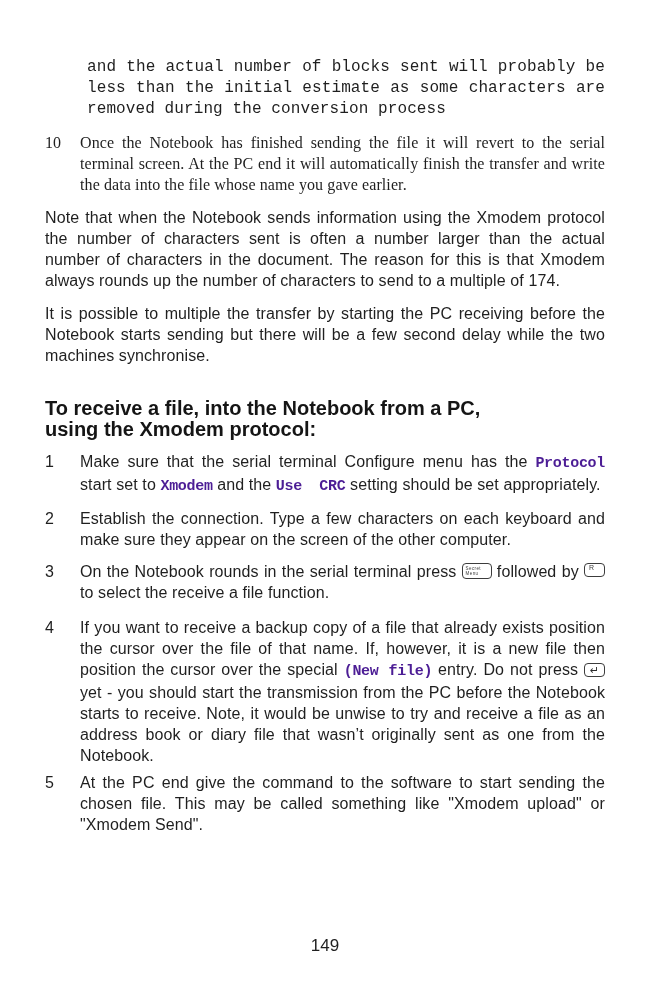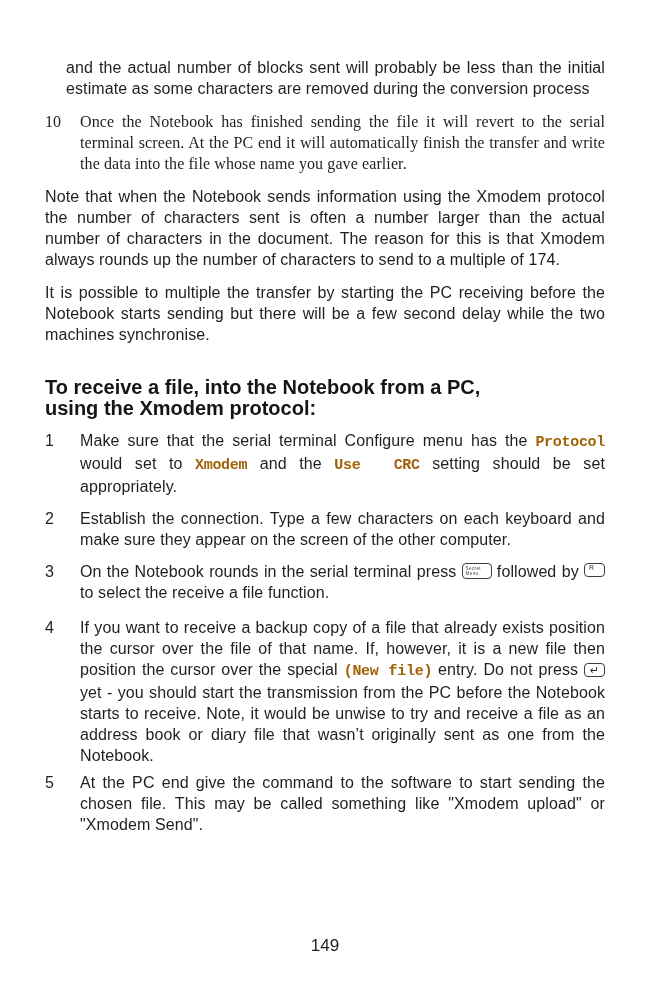--- a/index.html
+++ b/index.html
@@ -7,35 +7,35 @@
     width:650px; height:992px; background:#ffffff; overflow:hidden; position:relative;
     font-family:"Liberation Sans", sans-serif; color:#1f1f1f;
     -webkit-font-smoothing:antialiased;
   }
   .page { position:absolute; inset:0; background:#ffffff; }
   .content {
     position:absolute; left:45px; top:57px; width:560px;
     font-size:16px; line-height:21px; letter-spacing:0.1px;
   }
   .blk { margin:0 0 12px 0; text-align:justify; }
-  .indent { margin-left:21px; }
+  .indent { margin-left:42px;font-family:Liberation Mono, monospace; }
   .li { display:flex; margin-bottom:11px; }
   .li .num { flex:none; width:35px; }
   .li .li-body { flex:1; text-align:justify; }
   .mb12 { margin-bottom:12px;font-family:Liberation Serif, serif; }
   .mb14 { margin-bottom:14px; }
   .mb6  { margin-bottom:6px; }
   .heading {
     margin:32px 0 11px 0;
     font-weight:bold; font-size:20px; line-height:21px; letter-spacing:0; color:#151515;
     text-align:left;
   }
   .mono {
     font-family:"Liberation Mono", "DejaVu Sans Mono", monospace;
-    font-weight:bold; font-size:15px; letter-spacing:-0.3px; color:#a16207;
+    font-weight:bold; font-size:15px; letter-spacing:-0.3px; color:#4c1d95;
     white-space:pre-wrap;
   }
   
   .key {
     display:inline-block; border:1.2px solid #3c3c3c; border-radius:4px;
     background:#fff; box-sizing:border-box; vertical-align:-2px; overflow:hidden;
   }
   .key-menu { width:30px; height:16px; padding:1.5px 2px 0 3px; }
   .key-menu .kl {
     display:block; font-size:4.5px; line-height:5.5px; letter-spacing:0.4px;
@@ -71,21 +71,21 @@
 
     <p class="blk">It is possible to multiple the transfer by starting the PC receiving before the Notebook starts sending but there will be a few second delay while the two machines synchronise.</p>
 
     <div class="heading">
       <div>To receive a file, into the Notebook from a PC,</div>
       <div>using the Xmodem protocol:</div>
     </div>
 
     <div class="li">
       <span class="num">1</span>
-      <div class="li-body"><span>Make sure that the serial terminal Configure menu has the </span><span class="mono">Protocol</span><span> would set to </span><span class="mono">Xmodem</span><span> and the </span><span class="mono">Use&nbsp;&nbsp;CRC</span><span> setting should be set appropriately.</span></div>
+      <div class="li-body"><span>Make sure that the serial terminal Configure menu has the </span><span class="mono">Protocol</span><span> start set to </span><span class="mono">Xmodem</span><span> and the </span><span class="mono">Use&nbsp;&nbsp;CRC</span><span> setting should be set appropriately.</span></div>
     </div>
 
     <div class="li">
       <span class="num">2</span>
       <div class="li-body">Establish the connection. Type a few characters on each keyboard and make sure they appear on the screen of the other computer.</div>
     </div>
 
     <div class="li mb14">
       <span class="num">3</span>
       <div class="li-body"><span>On the Notebook rounds in the serial terminal press </span><span class="key key-menu"><span class="kl">Secret</span><span class="kl">Menu</span></span><span> followed by </span><span class="key key-r">R</span><span> to select the receive a file function.</span></div>

